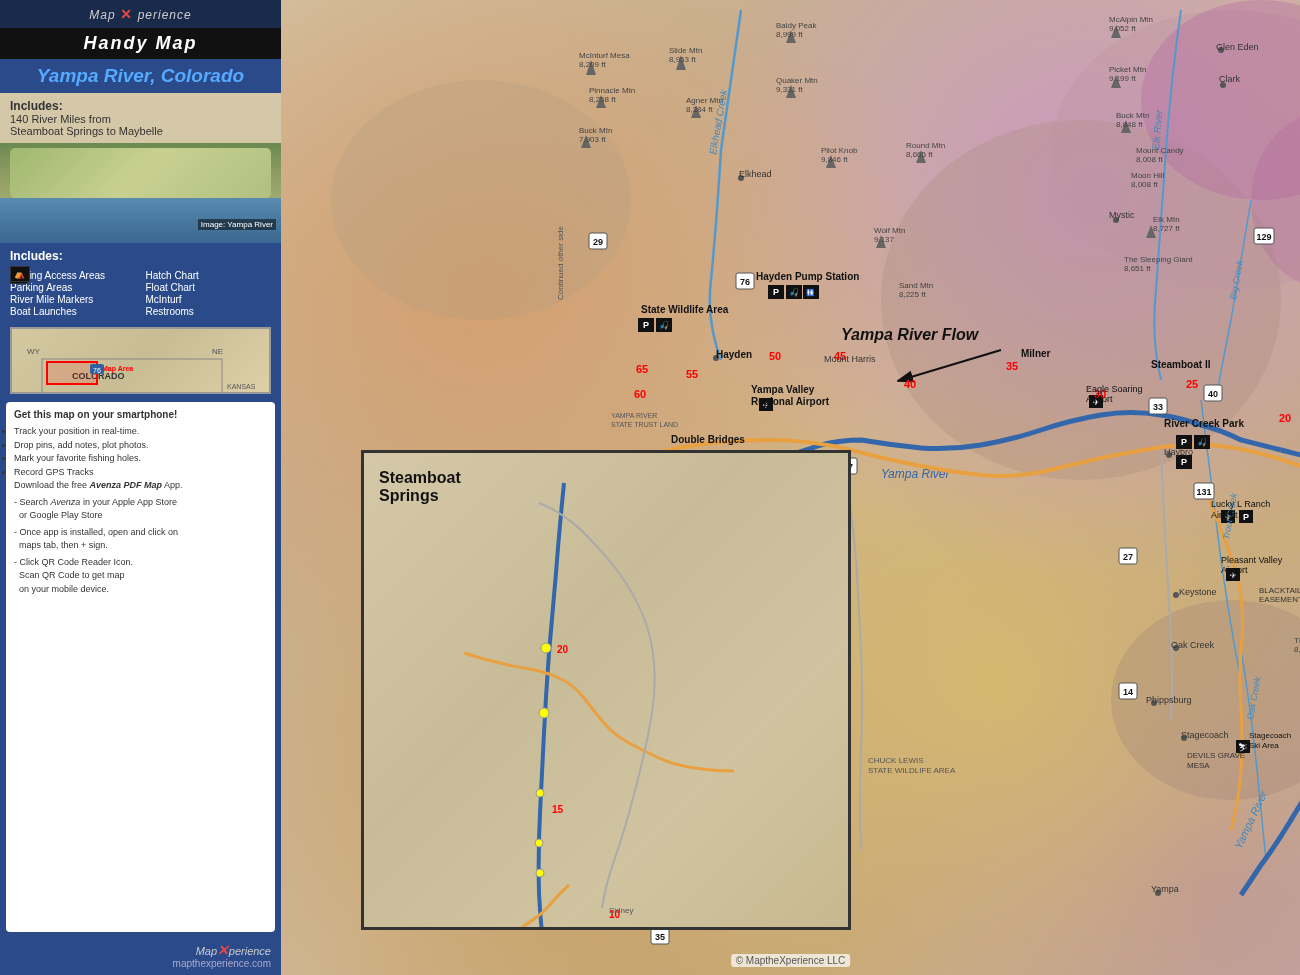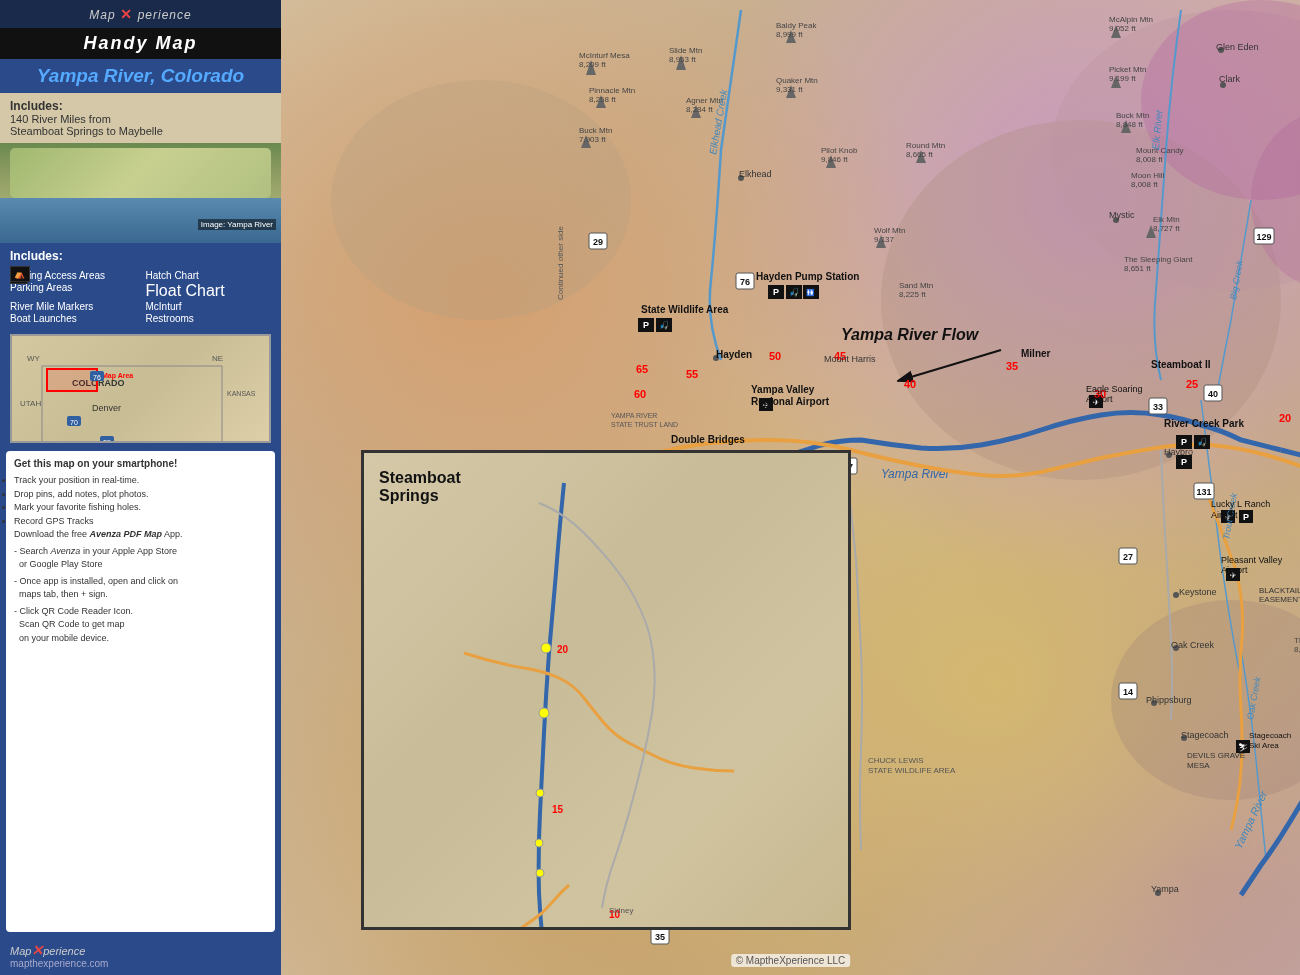--- a/index.html
+++ b/index.html
@@ -93,21 +93,21 @@
       grid-template-columns: 1fr 1fr;
       gap: 1px 10px;
       font-size: 11px;
       color: white;
       margin-top: 4px;
     }
 
     #mini-map {
       background: #15803d;
       margin: 4px 10px;
-      height: 109px;
+      height: 67px;
       border: 2px solid #999;
       position: relative;
       overflow: hidden;
     }
 
     #mini-map-states {
       position: absolute;
       inset: 0;
       background: linear-gradient(135deg, #d4c8a0 0%, #c8bc94 50%, #ddd0a8 100%);
     }
@@ -143,21 +143,21 @@
       color: #333;
       line-height: 1.5;
     }
 
     #app-section .italic { font-style: italic; }
     #app-section .bold { font-weight: bold; }
 
     #sidebar-footer {
       background: #2a4a8a;
       padding: 6px 10px;
-      text-align: left;
+      text-align: right;
     }
 
     
     #map-area {
       flex: 1;
       height: 975px;
       position: relative;
       overflow: hidden;
       background: #c8b898;
     }
@@ -280,21 +280,21 @@
       <div class="map-icon-black fishing-icon" style="font-size:9px;">🚻</div>
 
       <div class="map-icon-black fishing-icon" style="font-size:9px;">🍽</div>
 
       <div class="map-icon-black fishing-icon" style="font-size:9px;">⛺</div>
     </div>
     <div id="features-list">
       <div style="font-size:10px; color:white;">Fishing Access Areas</div>
       <div style="font-size:10px; color:white;">Hatch Chart</div>
       <div style="font-size:10px; color:white;">Parking Areas</div>
-      <div style="font-size:16px; color:white;">Float Chart</div>
+      <div style="font-size:10px; color:white;">Float Chart</div>
       <div style="font-size:10px; color:white;">River Mile Markers</div>
       <div style="font-size:10px; color:white;">McInturf</div>
       <div style="font-size:10px; color:white;">Boat Launches</div>
       <div style="font-size:10px; color:white;">Restrooms</div>
     </div>
   </div>
 
   <div id="mini-map">
     <div id="mini-map-states"></div>
 

